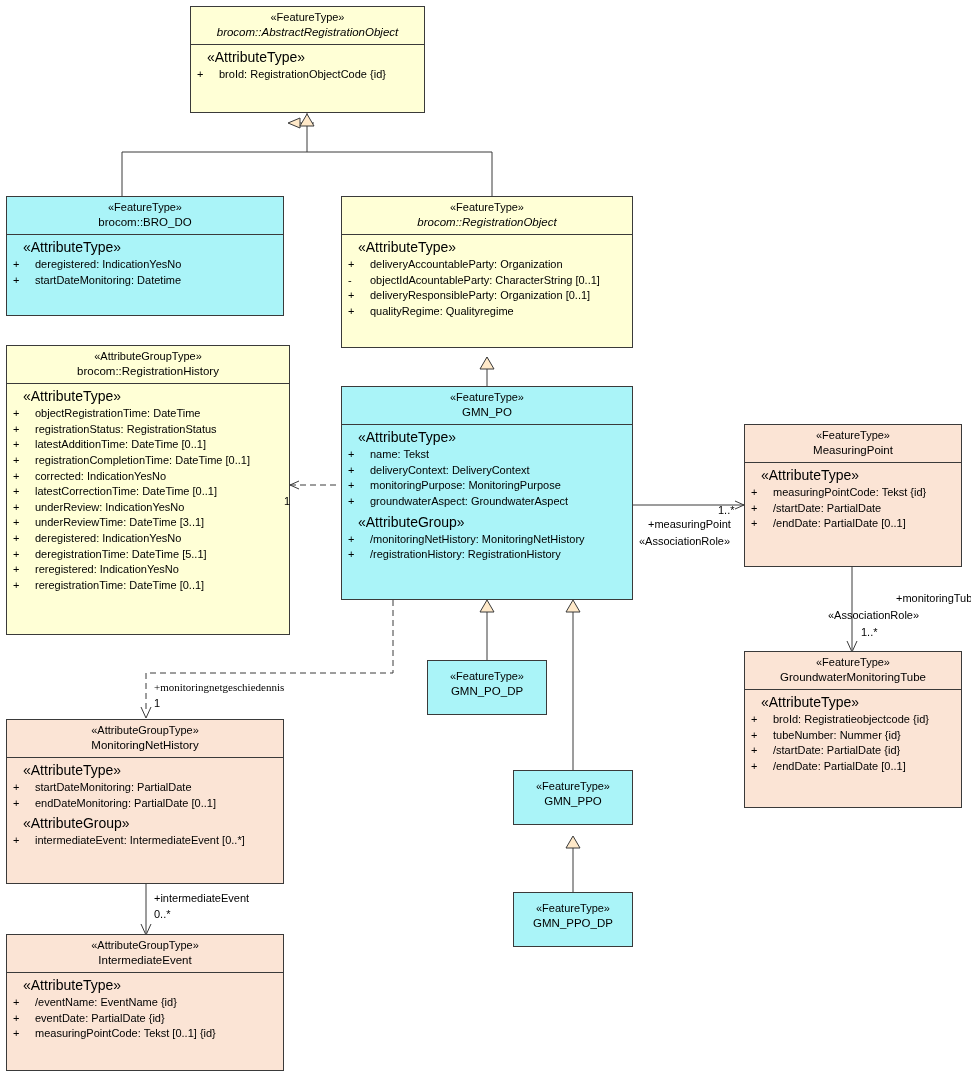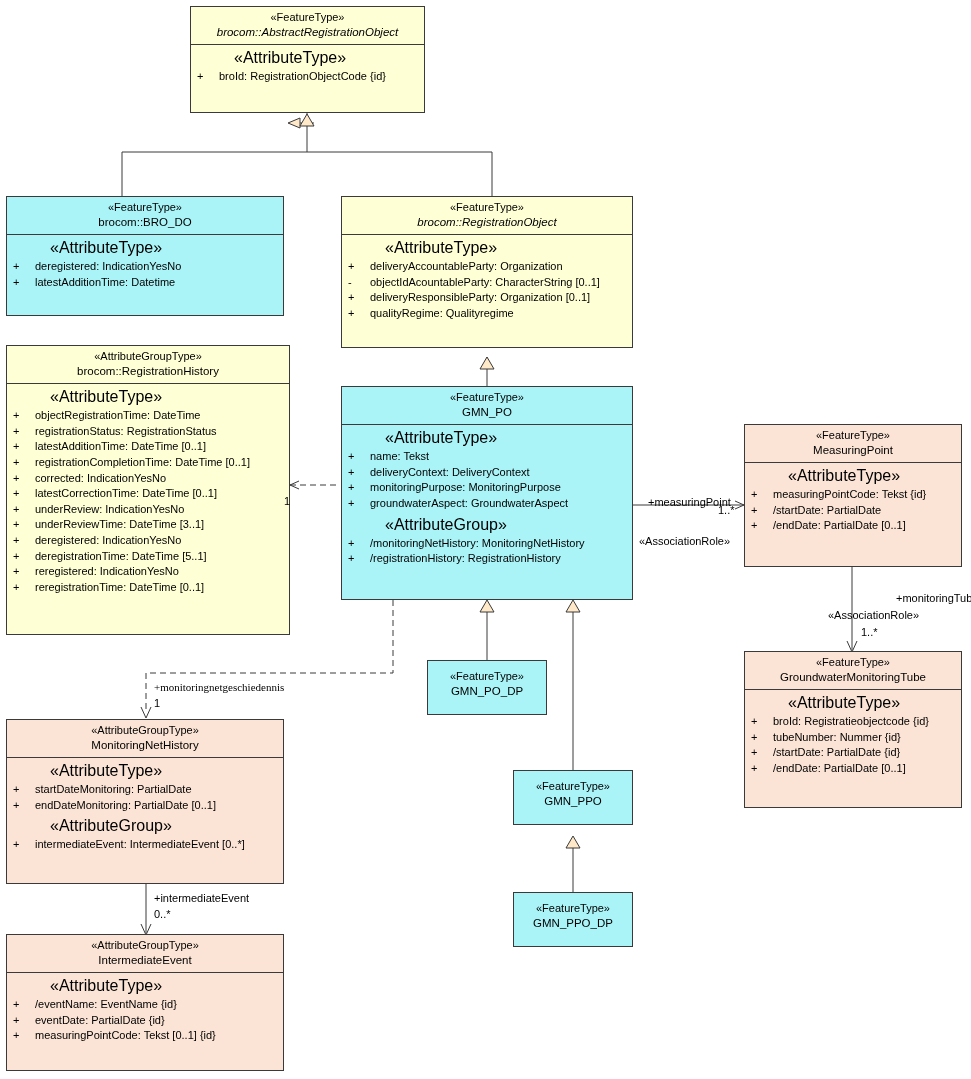--- a/index.html
+++ b/index.html
@@ -52,23 +52,22 @@
     font-size: 11.5px;
   }
   .cname.italic { font-style: italic; }
   .sep {
     border-top: 1px solid #3a3a3a;
   }
   .section {
     padding: 3px 0 4px 0;
   }
   .sec-label {
-    padding: 1px 6px 2px 8px;
-    font-size: 16px;
-    margin-left: 35px;
+    padding: 1px 6px 2px 16px;
+    font-size: 14px;
   }
   .attr {
     display: flex;
     font-size: 11px;
     line-height: 1.42;
     padding: 0 4px 0 6px;
     white-space: nowrap;
   }
   .attr .vis {
     width: 14px;
@@ -158,21 +157,21 @@
       <div class="cname">brocom::BRO_DO</div>
     </div>
     <div class="sep section">
       <div class="sec-label">«AttributeType»</div>
       <div class="attr">
         <span class="vis">+</span>
         <span class="txt">deregistered: IndicationYesNo</span>
       </div>
       <div class="attr">
         <span class="vis">+</span>
-        <span class="txt">latestAdditionTime: Datetime</span>
+        <span class="txt">startDateMonitoring: Datetime</span>
       </div>
     </div>
   </div>
 
   <div class="uml-class yellow" style="left:341px; top:196px; width:292px; height:152px;">
     <div class="hdr">
       <div class="stereo">«FeatureType»</div>
       <div class="cname italic">brocom::RegistrationObject</div>
     </div>
     <div class="sep section">
@@ -399,21 +398,21 @@
       <div class="attr">
           <span class="vis">+</span>
           <span class="txt">measuringPointCode: Tekst [0..1] {id}</span>
         </div>
     </div>
   </div>
 
   <div class="label" style="left:284px; top:494px;">1</div>
 
   <div class="label" style="left:718px; top:503px;">1..*</div>
-  <div class="label" style="left:648px; top:495px;">+measuringPoint</div>
+  <div class="label" style="left:648px; top:517px;">+measuringPoint</div>
   <div class="label" style="left:639px; top:534px;">«AssociationRole»</div>
 
   <div class="label" style="left:896px; top:591px;">+monitoringTube</div>
   <div class="label" style="left:828px; top:608px;">«AssociationRole»</div>
   <div class="label" style="left:861px; top:625px;">1..*</div>
 
   <div class="label" style="left:154px; top:680px;font-family:Liberation Serif, serif;">+monitoringnetgeschiedennis</div>
   <div class="label" style="left:154px; top:696px;">1</div>
 
   <div class="label" style="left:154px; top:891px;">+intermediateEvent</div>

